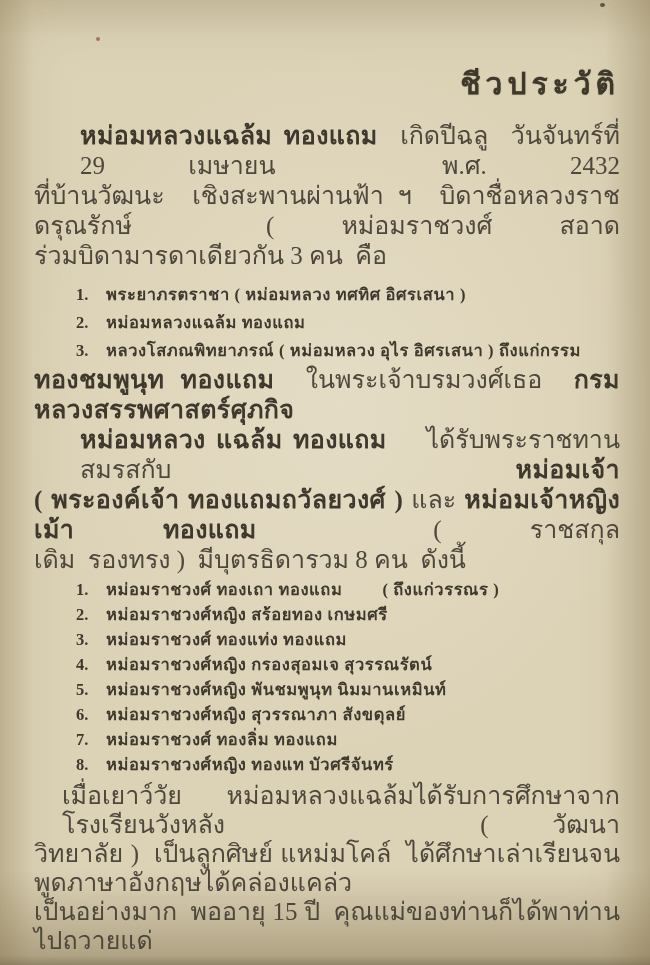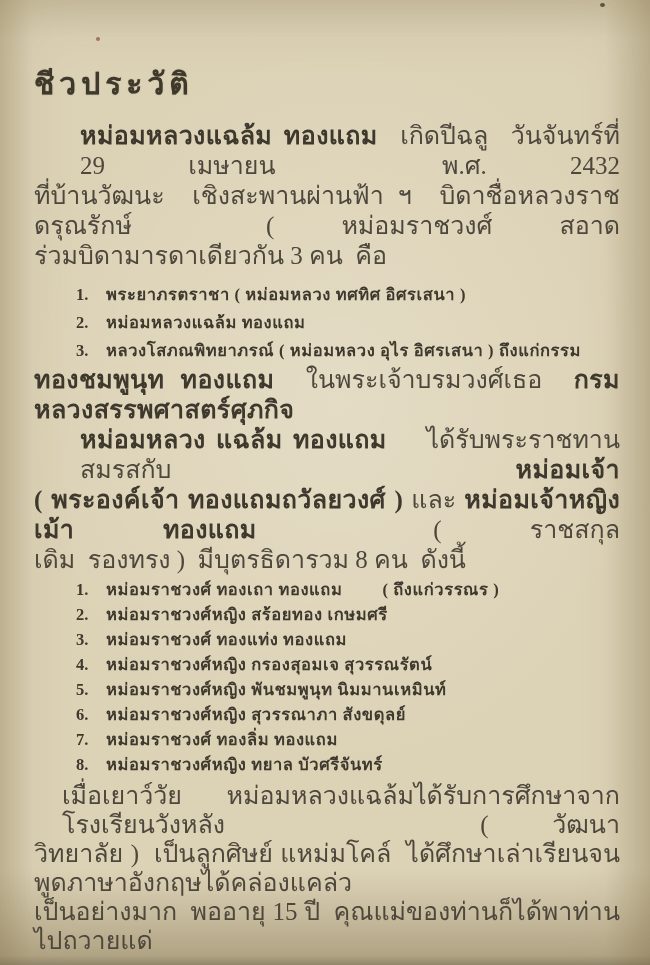--- a/index.html
+++ b/index.html
@@ -13,21 +13,21 @@
       linear-gradient(90deg, rgba(120,100,55,0.20) 0%, rgba(120,100,55,0) 5%, rgba(120,100,55,0) 93%, rgba(110,90,50,0.22) 100%),
       linear-gradient(180deg, rgba(120,100,55,0.12) 0%, rgba(120,100,55,0) 4%, rgba(120,100,55,0) 90%, rgba(100,82,45,0.30) 99%, rgba(70,58,32,0.45) 100%),
       #dcd2b6;
     box-shadow: inset 0 0 70px rgba(105,85,45,0.22);
     font-family:"Liberation Serif","DejaVu Serif",serif;
     color:#4e473c;
   }
   .content{padding:0 30px 0 34px;}
   .title{
     margin-top:60px;
-    text-align:left;
+    text-align:right;
     font-size:30px;
     font-weight:700;
     letter-spacing:5px;
     color:#3f392c;
     text-shadow:0 0 1px rgba(63,57,44,0.55);
   }
   .para{font-size:25px;line-height:30px;}
   .line{white-space:pre-wrap;}
   .jl{text-align:justify;text-align-last:justify;}
   .b{font-weight:700;color:#3e382d;letter-spacing:0.4px;}
@@ -112,21 +112,21 @@
       <div class="li">
           <span class="num">6.</span>
           <span class="t">หม่อมราชวงศ์หญิง สุวรรณาภา สังขดุลย์</span>
         </div>
       <div class="li">
           <span class="num">7.</span>
           <span class="t">หม่อมราชวงศ์ ทองลิ่ม ทองแถม</span>
         </div>
       <div class="li">
           <span class="num">8.</span>
-          <span class="t">หม่อมราชวงศ์หญิง ทยาล บัวศรีจันทร์</span>
+          <span class="t">หม่อมราชวงศ์หญิง ทองแท บัวศรีจันทร์</span>
         </div>
     </div>
 
     <div class="para p3">
       <div class="line ind2 jl">เมื่อเยาว์วัย    หม่อมหลวงแฉล้มได้รับการศึกษาจากโรงเรียนวังหลัง    ( วัฒนา</div>
       <div class="line jl">วิทยาลัย )  เป็นลูกศิษย์ แหม่มโคล์  ได้ศึกษาเล่าเรียนจนพูดภาษาอังกฤษได้คล่องแคล่ว</div>
       <div class="line jl"><span>เป็นอย่างมาก  พออายุ 15 ปี  คุณแม่ของท่านก็ได้พาท่านไปถวายแด่</span></div>
 
     </div>
 

